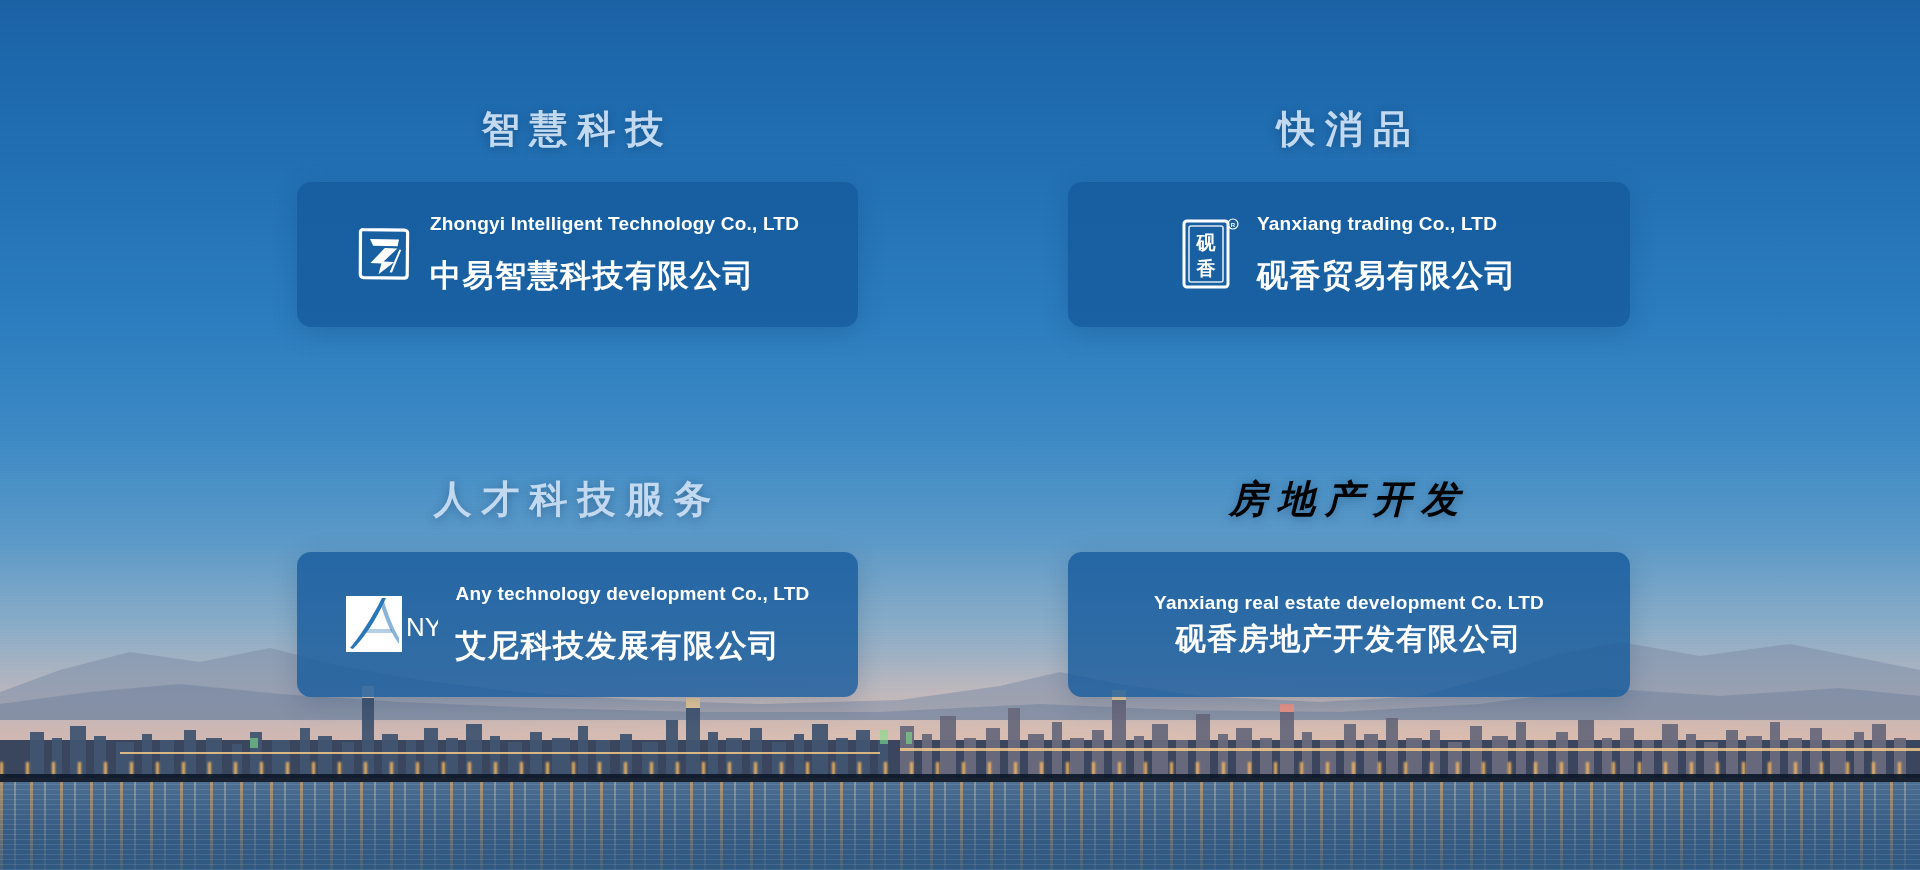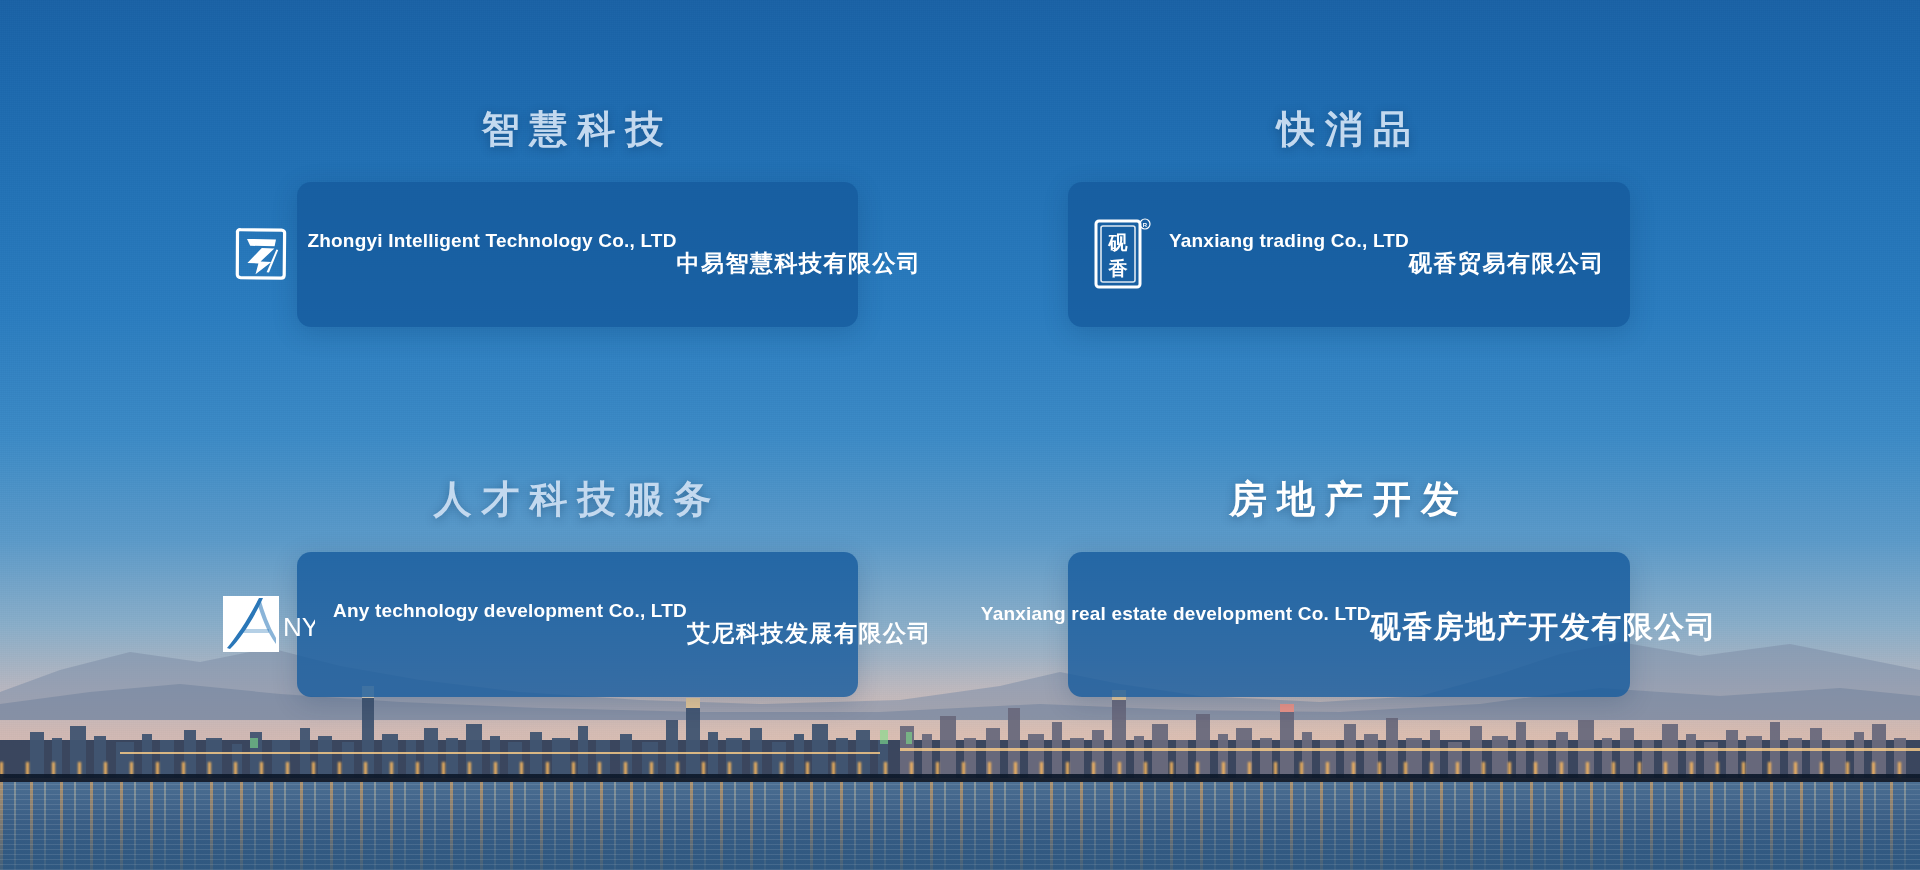--- a/index.html
+++ b/index.html
@@ -102,51 +102,51 @@
     font-size:38px;
     font-weight:700;
     letter-spacing:10px;
     color:#c3d9ef;
     text-align:center;
     line-height:1.05;
     margin:0 0 32px 0;
     text-shadow:0 2px 10px rgba(10,40,75,.35);
     -webkit-font-smoothing:antialiased;
   }
-  .section-title.light{color:#ffffff;}
+  .section-title.light{color:#000000;font-style:italic;}
 
   .card{
     position:relative;
     border-radius:14px;
     background:rgba(21,90,156,.80);
     box-shadow:0 6px 26px rgba(8,40,76,.18);
     display:flex;
     align-items:center;
     justify-content:center;
     box-sizing:border-box;
   }
   .card-top{height:145px;padding:0 26px;}
   .card-bottom{height:145px;padding:0 26px;}
 
   .card-inner{display:flex;align-items:center;gap:18px;}
   .card-inner.centered{flex-direction:column;gap:6px;align-items:center;}
 
   .logo-wrap{flex:0 0 auto;display:flex;align-items:flex-start;}
-  .names{display:flex;flex-direction:row;justify-content:space-between;}
+  .names{display:flex;flex-direction:column;justify-content:space-between;}
   .name-en{
     color:#ffffff;
     font-size:19px;
     font-weight:600;
     letter-spacing:.2px;
     line-height:1.25;
     white-space:nowrap;
   }
   .name-cn{
     color:#ffffff;
-    font-size:23px;
+    font-size:31px;
     font-weight:700;
     letter-spacing:1.5px;
     line-height:1.3;
     white-space:nowrap;
     margin-top:20px;
   }
   .centered .name-en{font-size:19px;text-align:center;}
   .centered .name-cn{font-size:30px;text-align:center;margin-top:5px;}
 
   

